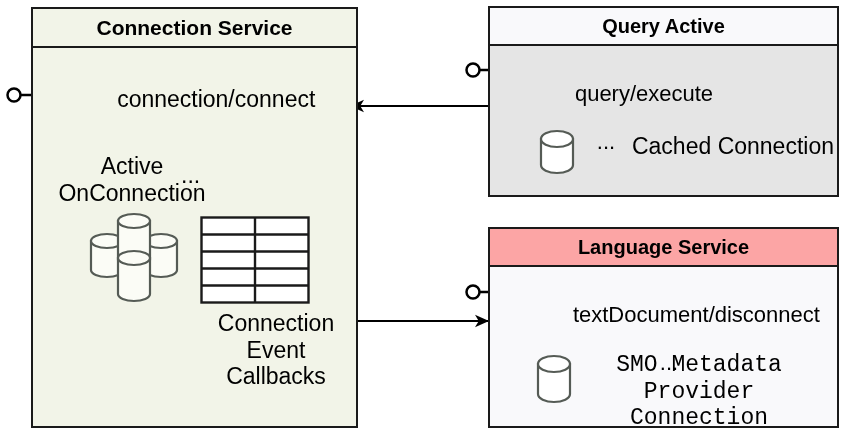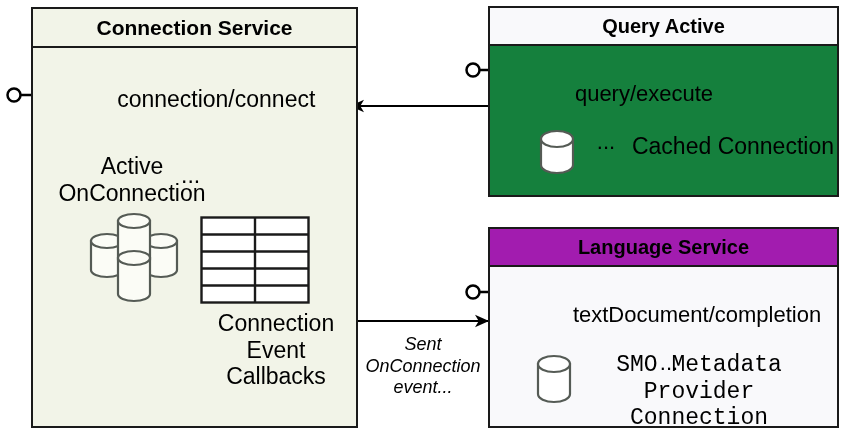--- a/index.html
+++ b/index.html
@@ -64,33 +64,33 @@
     height: 191px;
     background: #f9f9fb;
   }
   #query-service .title-bar {
     height: 38px;
     font-size: 20px;
     background: #f9f9fb;
   }
   #query-service .body {
     height: 149px;
-    background: #15803d;
+    background: #e5e5e5;
   }
   #language-service {
     left: 488px;
     top: 227px;
     width: 351px;
     height: 201px;
     background: #f9f9fb;
   }
   #language-service .title-bar {
     height: 38px;
     font-size: 20px;
-    background: #a21caf;
+    background: #fca5a5;
   }
   #language-service .body {
     height: 159px;
     background: #f9f9fb;
   }
   
   .endpoint-list {
     position: absolute;
     color: #000000;
     line-height: 1.12;
@@ -309,34 +309,31 @@
 
       <div class="caption" id="qs-store-label">Cached Connection</div>
     </div>
   </div>
 
   <div class="component" id="language-service">
     <div class="title-bar">Language Service</div>
     <div class="body">
 
       <div class="endpoint-list" id="ls-endpoints">
-        <span>textDocument/completion</span>
+        <span>textDocument/disconnect</span>
         <span class="ellipsis">...</span>
       </div>
 
       <svg class="icon" id="ls-cylinder-icon" width="38" height="52" viewBox="0 0 38 52">
         <g stroke="#555b55" stroke-width="2.2" fill="#ffffff">
           <path d="M 3 11 L 3 41 A 16 8 0 0 0 35 41 L 35 11 Z"></path>
           <ellipse cx="19" cy="11" rx="16" ry="8"></ellipse>
         </g>
       </svg>
 
       <div class="caption" id="ls-store-label">SMO Metadata
 Provider Connection</div>
     </div>
   </div>
 
 
-  <div class="edge-label" id="label-sent">Sent
-OnConnection
-event...</div>
 
 </div>
 
 </body></html>

